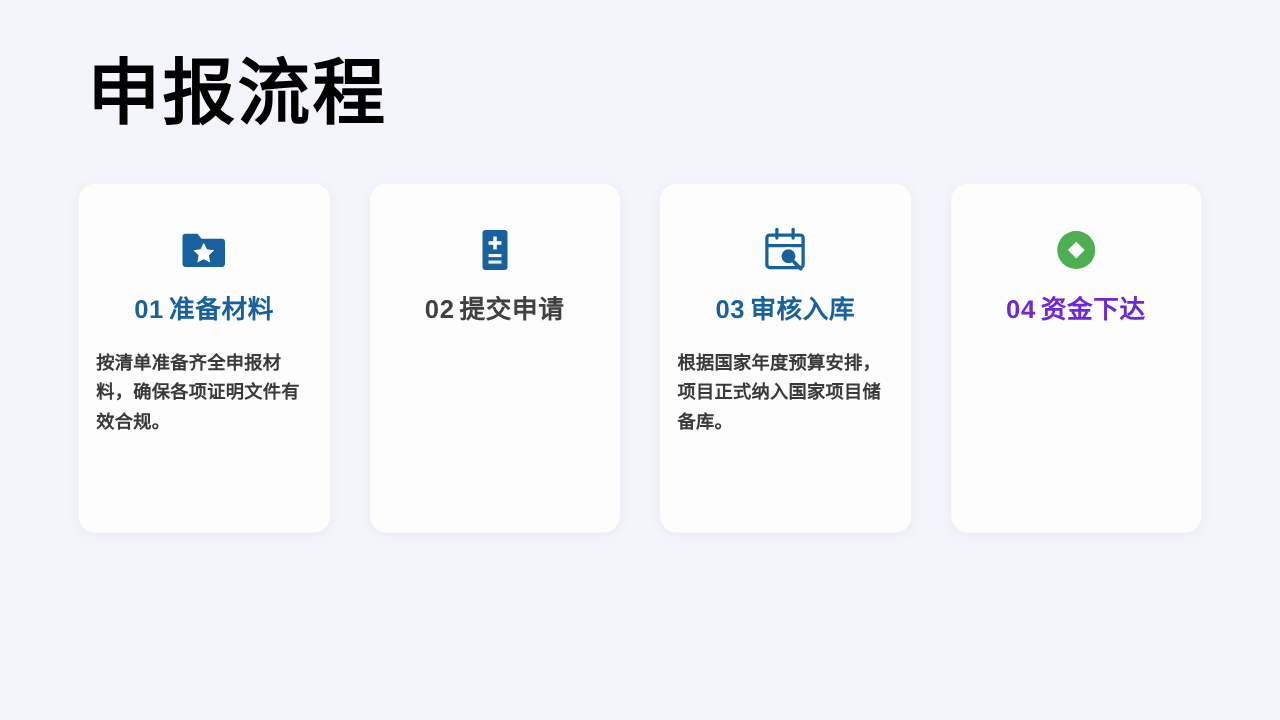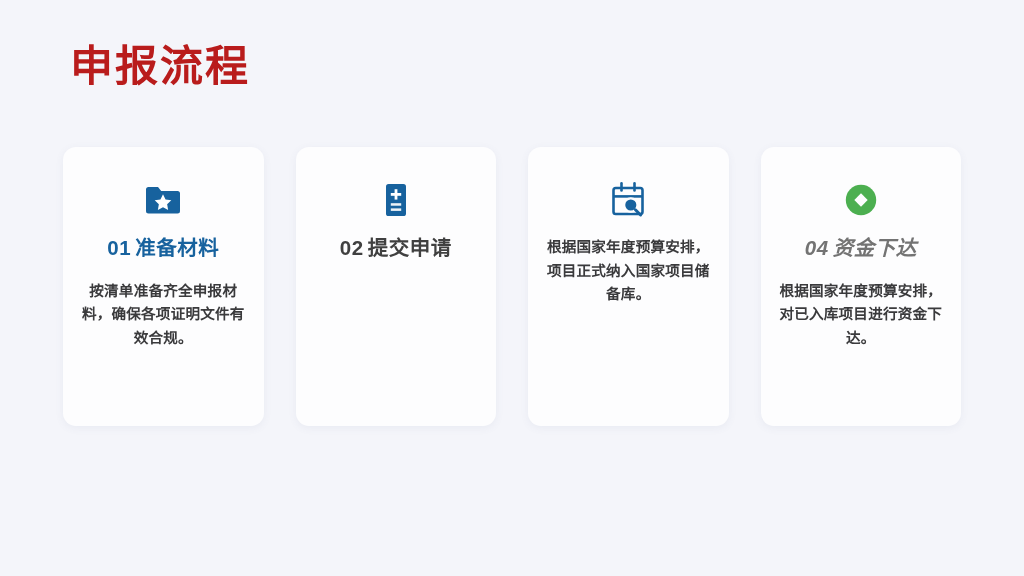--- a/index.html
+++ b/index.html
@@ -20,24 +20,24 @@
     width: 1024px;
     height: 576px;
     box-sizing: border-box;
   }
 
   
   .page-title {
     position: absolute;
     left: 70px;
     top: 42px;
-    font-size: 43px;
+    font-size: 58px;
     font-weight: 700;
     letter-spacing: 2px;
-    color: #b91c1c;
+    color: #000000;
     line-height: 1.15;
     white-space: nowrap;
   }
 
   
   .cards {
     position: absolute;
     left: 63px;
     top: 147px;
     width: 898px;
@@ -85,21 +85,20 @@
   .card-heading .num {
     margin-right: 4px;
   }
 
   
   .card-desc {
     font-size: 14.6px;
     font-weight: 700;
     line-height: 1.62;
     color: #3a3a3c;
-    text-align: center;
     letter-spacing: 0.2px;
     width: 100%;
     word-break: break-word;
   }
 </style>
 </head>
 <body>
 
 <div class="slide">
 
@@ -139,30 +138,32 @@
       <div class="card-icon">
         <svg width="40" height="40" viewBox="0 0 40 40" aria-hidden="true">
           <rect x="5.5" y="8" width="29" height="26" rx="2.2" fill="none" stroke="#17629e" stroke-width="2.6"></rect>
           <line x1="5.5" y1="16.4" x2="34.5" y2="16.4" stroke="#17629e" stroke-width="2.6"></line>
           <line x1="13.5" y1="3.4" x2="13.5" y2="10.4" stroke="#17629e" stroke-width="2.6" stroke-linecap="round"></line>
           <line x1="26.5" y1="3.4" x2="26.5" y2="10.4" stroke="#17629e" stroke-width="2.6" stroke-linecap="round"></line>
           <circle cx="22.8" cy="25" r="6.6" fill="#17629e" stroke="#fdfdfe" stroke-width="2.1"></circle>
           <line x1="27.4" y1="29.8" x2="32.6" y2="35" stroke="#17629e" stroke-width="3" stroke-linecap="round"></line>
         </svg>
       </div>
+      <div class="card-heading" style="color:#17629e;">
+        <span class="num">03</span><span>审核入库</span>
+      </div>
       <div class="card-desc">根据国家年度预算安排，项目正式纳入国家项目储备库。</div>
     </div>
 
     <div class="card">
       <div class="card-icon">
         <svg width="40" height="40" viewBox="0 0 40 40" aria-hidden="true">
           <circle cx="20" cy="20" r="15.2" fill="#4caf50"></circle>
           <path d="M20 13.3 L26.7 20 L20 26.7 L13.3 20 Z" fill="#fdfdfe"></path>
         </svg>
       </div>
-      <div class="card-heading" style="color:#737373;font-style:italic;">
+      <div class="card-heading" style="color:#6d28d9;">
         <span class="num">04</span><span>资金下达</span>
       </div>
-      <div class="card-desc">根据国家年度预算安排，对已入库项目进行资金下达。</div>
     </div>
 
   </div>
 </div>
 
 </body></html>

